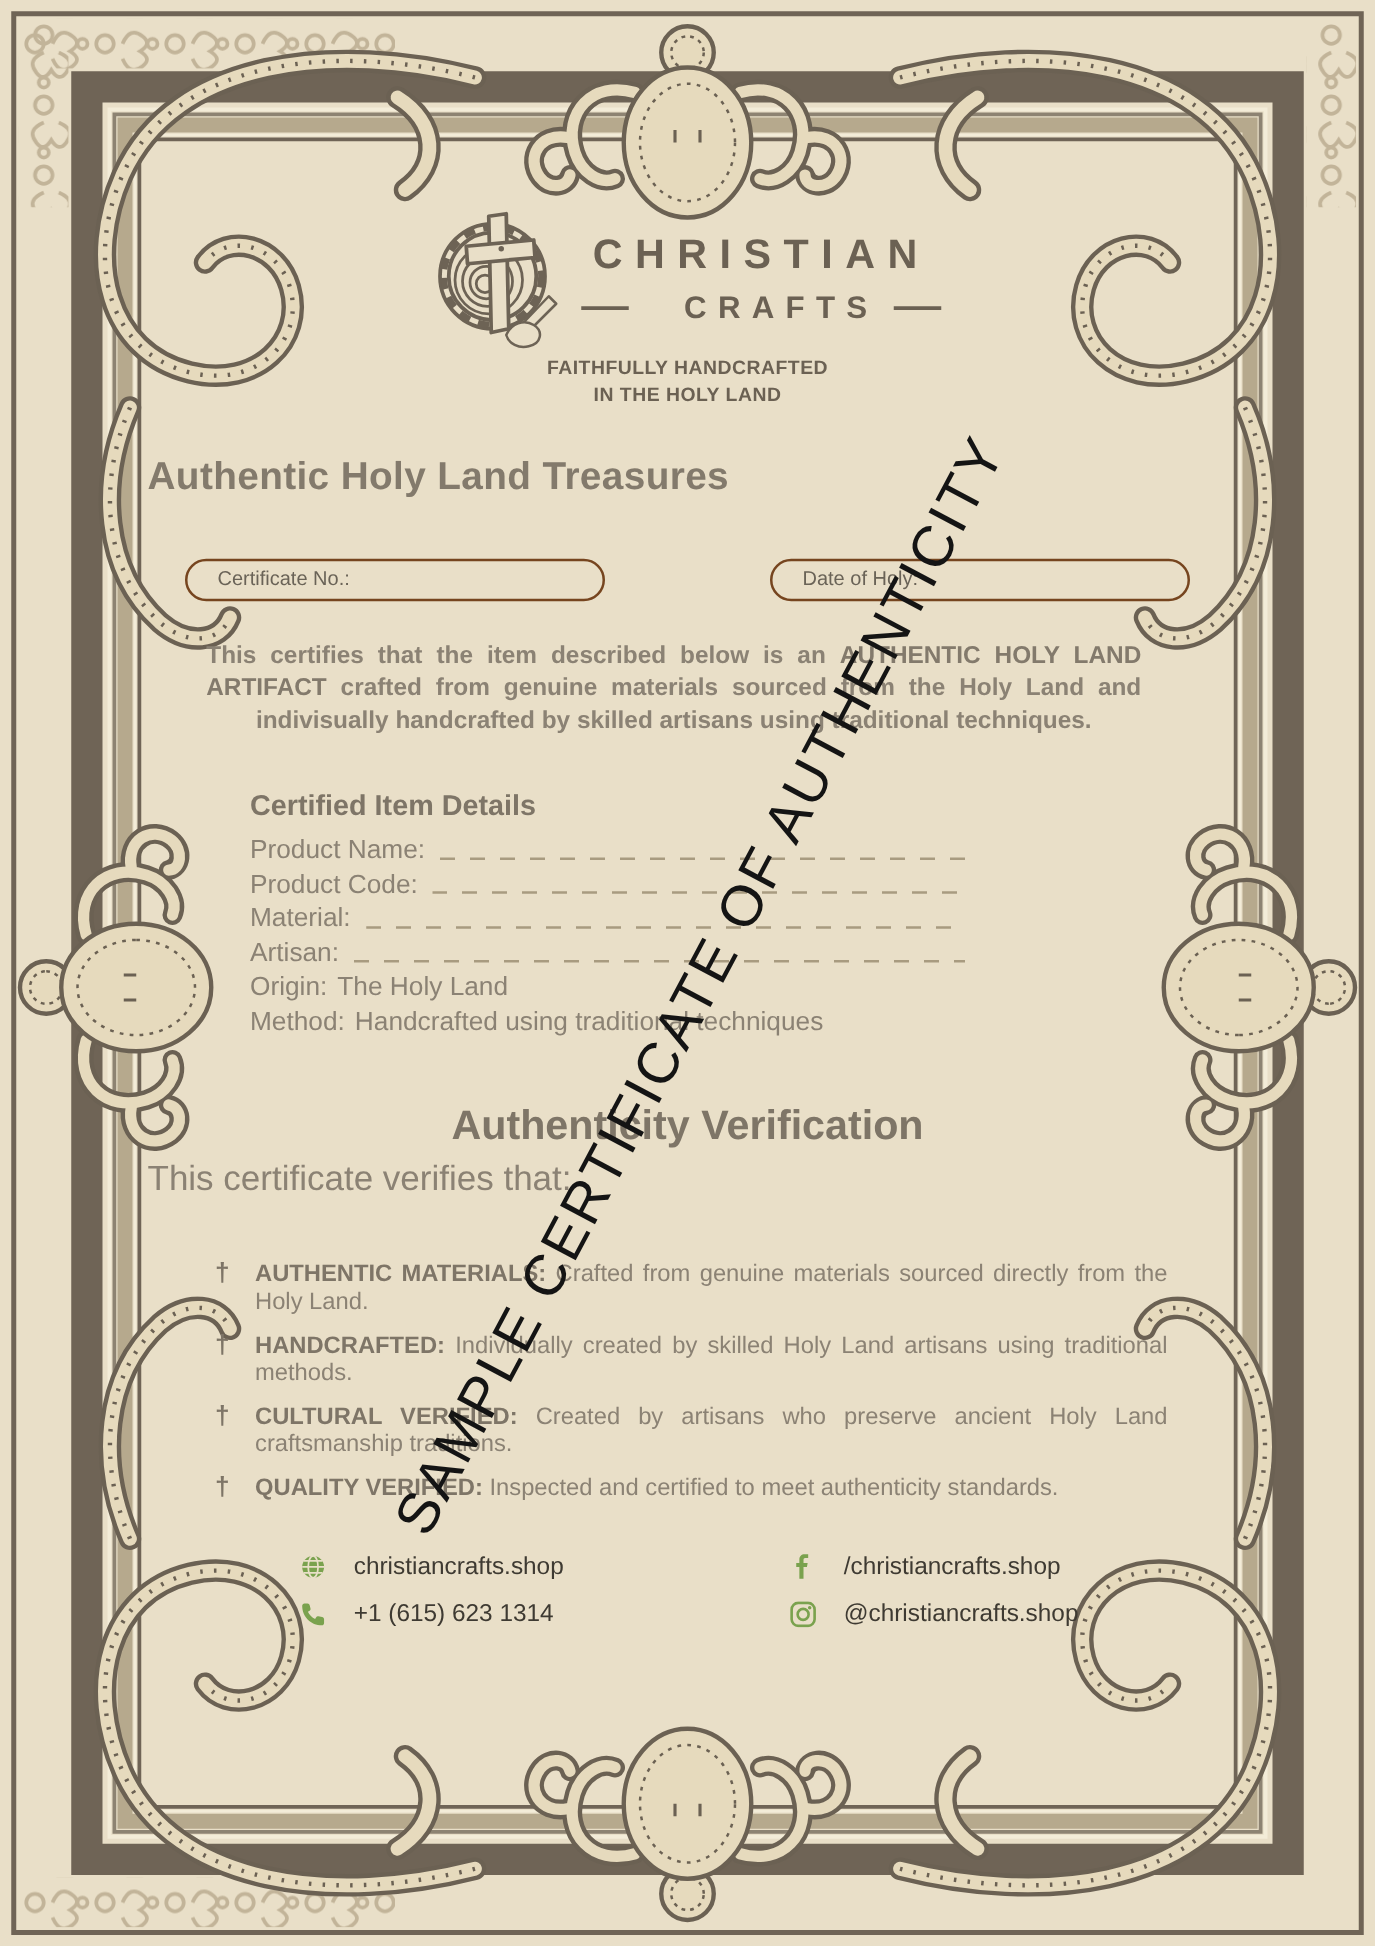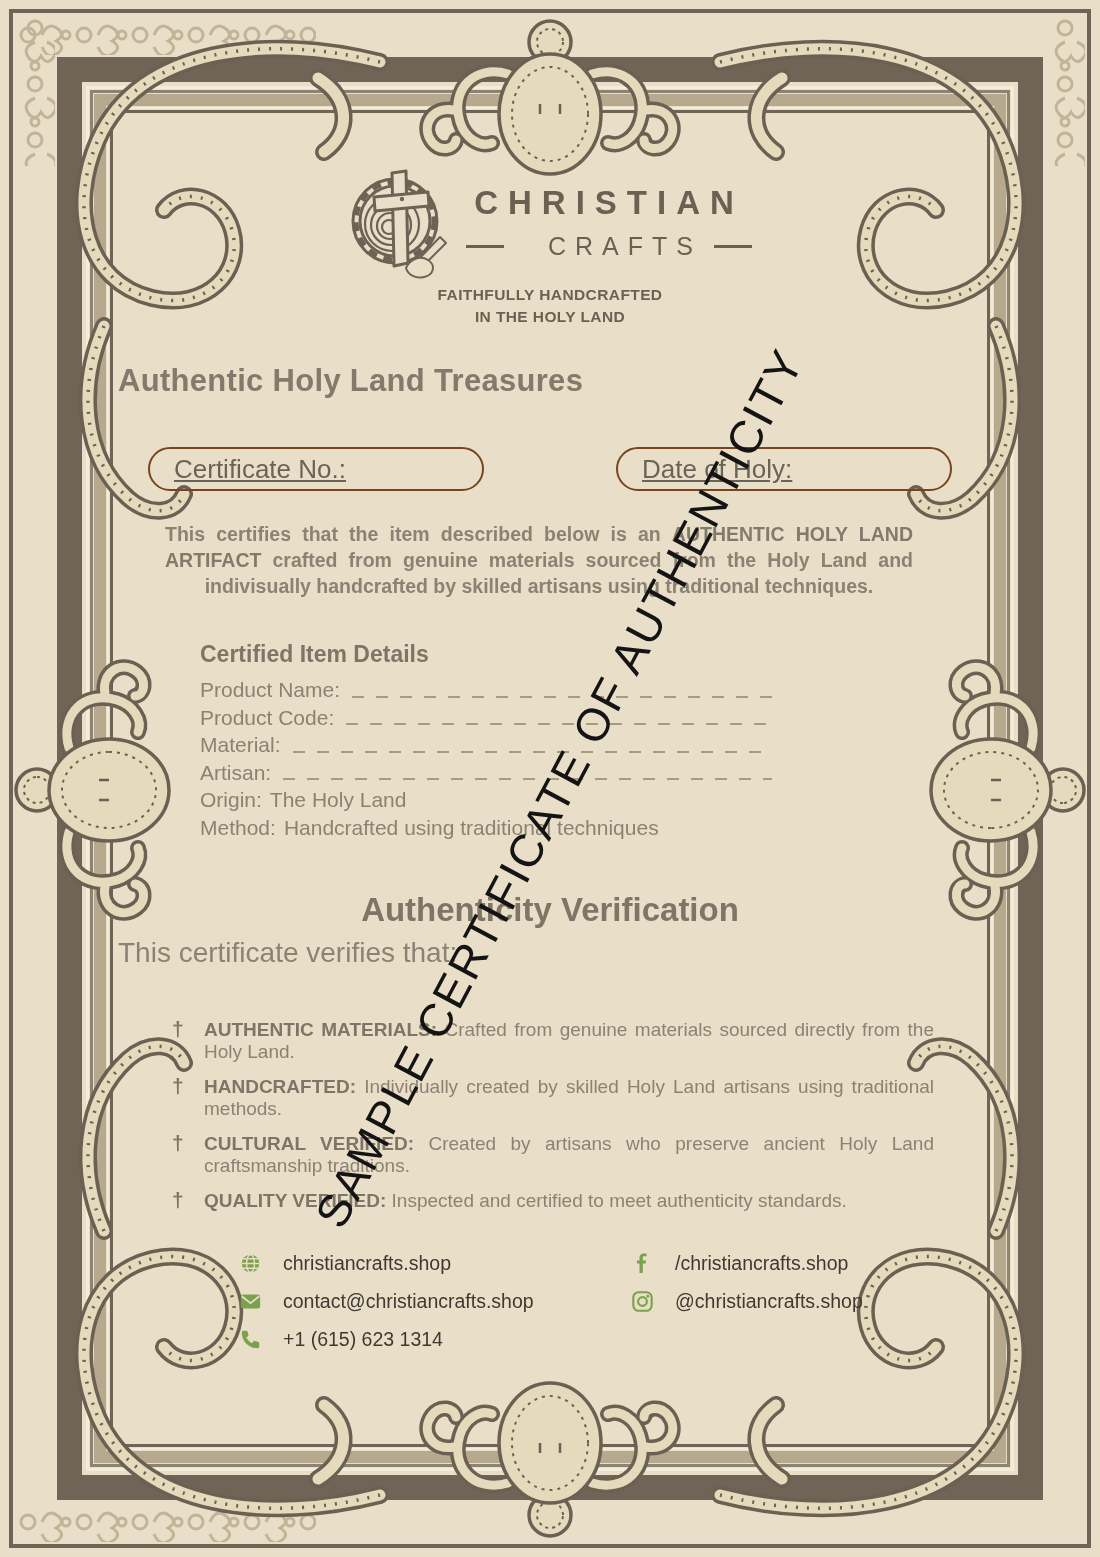--- a/index.html
+++ b/index.html
@@ -34,27 +34,27 @@
   .med-left  {left:-68px;top:705px;transform:rotate(-90deg);}
   .med-right {right:-68px;top:705px;transform:rotate(90deg);}
 
   
   .content{position:absolute;left:118px;right:118px;top:115px;z-index:20;}
   .logo-row{display:flex;justify-content:center;align-items:center;gap:18px;margin-top:50px;}
   .wordmark{color:#6b6153;text-align:center;}
   .wm-1{font-size:33px;font-weight:bold;letter-spacing:10px;}
   .wm-2{display:flex;align-items:center;justify-content:center;gap:12px;margin-top:10px;}
   .wm-2 .bar{width:38px;height:3px;background:#6b6153;}
-  .wm-2 .txt{font-size:25px;font-weight:normal;letter-spacing:9px;margin-left:32px;}
+  .wm-2 .txt{font-size:25px;font-weight:bold;letter-spacing:9px;margin-left:32px;}
   .tagline{margin-top:4px;text-align:center;color:#6b6153;font-weight:bold;font-size:15.5px;line-height:1.4;letter-spacing:0.4px;}
   .title{margin-top:36px;text-align:left;color:#837a6c;font-weight:bold;font-size:31px;letter-spacing:0.3px;}
   .field-row{display:flex;justify-content:space-between;margin:48px 30px 0 30px;}
-  .pill{width:336px;height:44px;border:2px solid #76451f;border-radius:22px;
+  .pill{width:336px;height:34px;border:2px solid #76451f;border-radius:22px;
         display:flex;align-items:center;padding-left:24px;box-sizing:border-box;
-        color:#6a6357;font-size:26px;text-decoration:underline;}
+        color:#6a6357;font-size:16px;}
   .statement{margin:30px 69px 0 47px;color:#8b8274;font-size:19.5px;line-height:26px;
              text-align:justify;text-align-last:center;font-weight:bold;}
   .statement b{color:#837a6c;}
   .details{margin:42px 0 0 82px;width:572px;}
   .details h3{margin:0 0 8px 0;color:#7e7567;font-size:23px;font-weight:bold;}
   .drow{display:flex;color:#8b8274;font-size:21px;line-height:27.5px;text-align:right;}
   .drow .dash{flex:1;align-self:flex-end;height:2px;margin:0 0 6px 12px;
     background:repeating-linear-gradient(90deg,#a89b80 0 12px,transparent 12px 24px);}
   .drow .val{margin-left:8px;}
   .ver-h{margin-top:50px;text-align:center;color:#7e7567;font-weight:bold;font-size:33px;}
@@ -304,27 +304,20 @@
           <circle cx="12" cy="12" r="10" fill="#7aa24e"></circle>
           <g stroke="#e9dfc8" stroke-width="1.6" fill="none">
             <ellipse cx="12" cy="12" rx="4.5" ry="10"></ellipse>
             <path d="M2 12 h20 M3.5 6.5 h17 M3.5 17.5 h17"></path>
           </g>
         </svg>
         <span>christiancrafts.shop</span>
       </div>
       <div class="frow">
         <svg class="fico" viewBox="0 0 24 24">
-          <rect x="1" y="4" width="22" height="16" rx="2.5" fill="#7aa24e"></rect>
-          <path d="M2 6 l10 8 l10 -8" stroke="#e9dfc8" stroke-width="2" fill="none"></path>
-        </svg>
-        <span>contact@christiancrafts.shop</span>
-      </div>
-      <div class="frow">
-        <svg class="fico" viewBox="0 0 24 24">
           <path d="M4 2 C3 2 2 3 2 4 c0 10 8 18 18 18 c1 0 2 -1 2 -2 v-3.5 c0 -1 -0.8 -1.8 -1.8 -2 l-3.4 -0.7 c-0.8 -0.2 -1.6 0.1 -2 0.8 l-1 1.6 c-2.8 -1.4 -5.2 -3.8 -6.6 -6.6 l1.6 -1 c0.7 -0.4 1 -1.2 0.8 -2 L8.9 3.8 C8.7 2.8 7.9 2 6.9 2 Z" fill="#7aa24e"></path>
         </svg>
         <span>+1 (615) 623 1314</span>
       </div>
     </div>
     <div class="fcol">
       <div class="frow">
         <svg class="fico" viewBox="0 0 24 24">
           <path d="M14.5 4 h3 V0.5 h-3.5 c-3 0 -5 2 -5 5 V9 H6 v3.7 h3 V24 h4 V12.7 h3.3 L17 9 h-4 V6 c0 -1.2 0.5 -2 1.5 -2 Z" fill="#7aa24e" transform="scale(0.95) translate(0,0)"></path>
         </svg>

